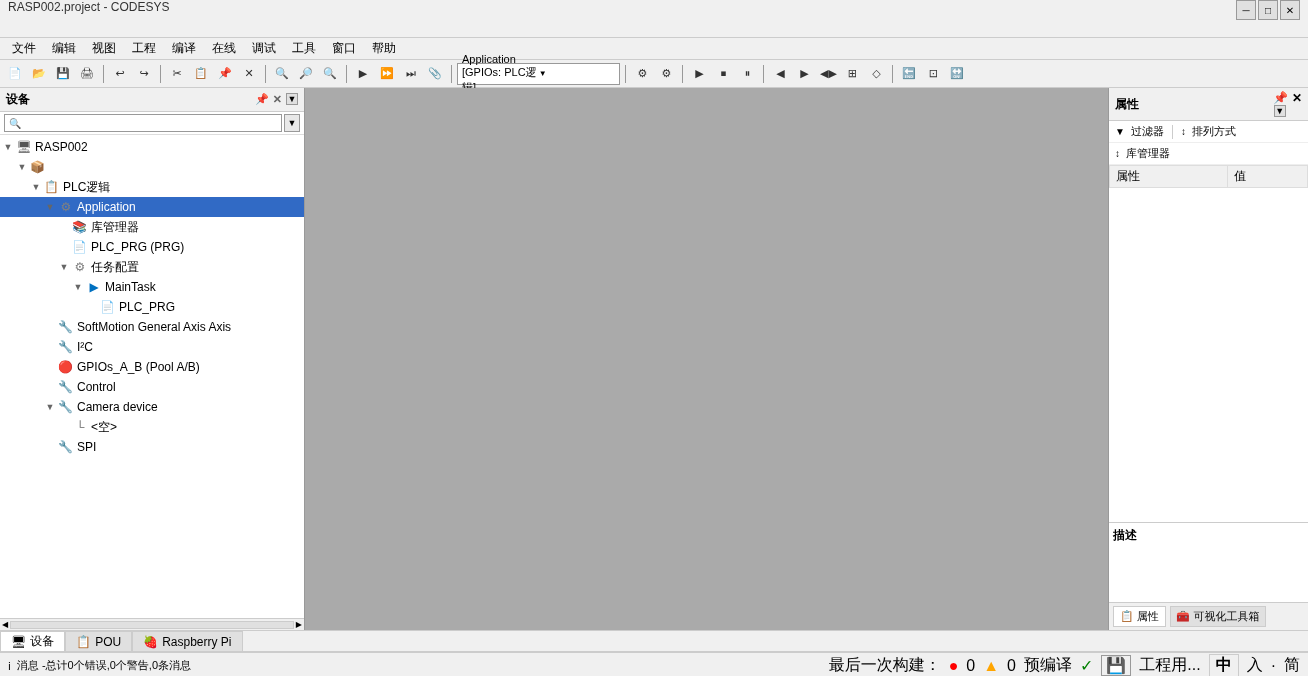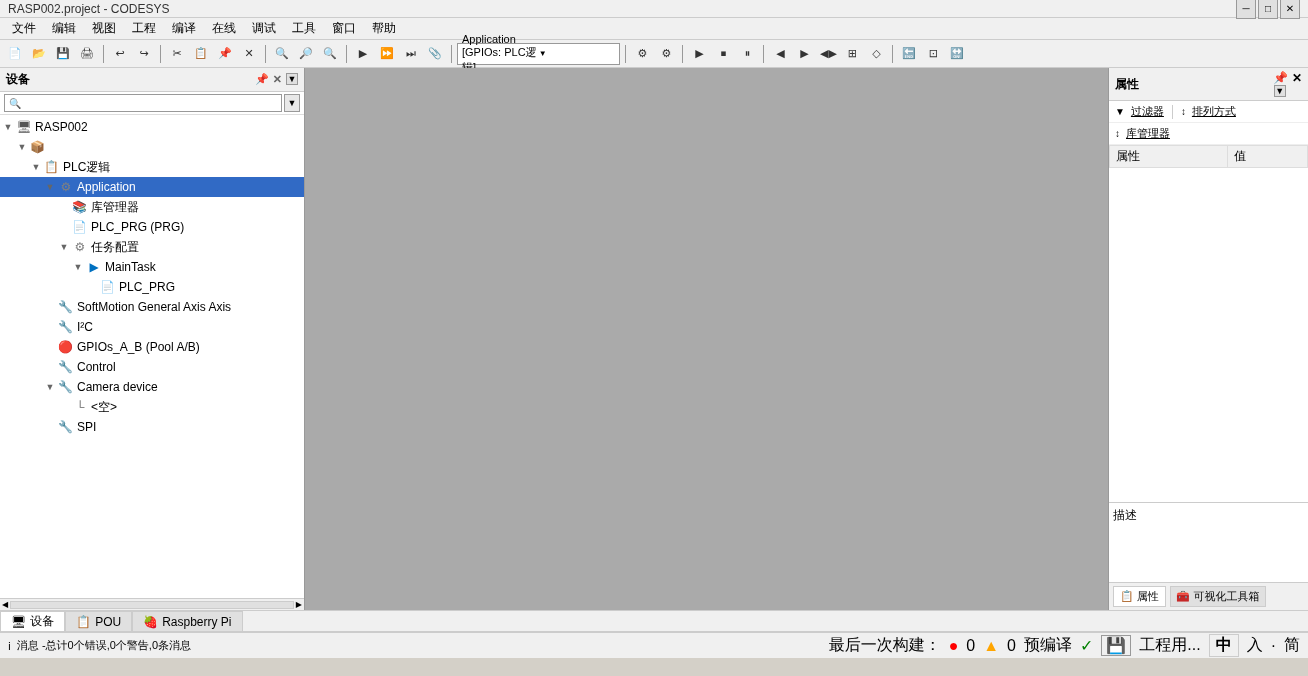--- a/index.html
+++ b/index.html
@@ -1,23 +1,22 @@
 <!DOCTYPE html>
 <html><head>
   <meta charset="utf-8">
   <style>
     * { margin: 0; padding: 0; box-sizing: border-box; }
     body { font-family: 'SimSun', 'Microsoft YaHei', sans-serif; font-size: 12px; background: #d4d0c8; overflow: hidden; width: 1308px; height: 676px; }
     
     
     #titlebar {
       background: #f0f0f0;
-      height: 18px;
-      display: flex;
-      align-items: center;
+      height: 38px;
+      display: flex;
       padding: 0 8px;
       border-bottom: 1px solid #ccc;
       justify-content: space-between;
     }
     #titlebar .title { font-size: 12px; color: #333; }
     #titlebar .win-controls { display: flex; gap: 2px; }
     #titlebar .win-btn {
       width: 20px; height: 20px;
       border: 1px solid #999;
       background: #e0e0e0;
@@ -164,21 +163,21 @@
       text-align: left;
       font-weight: normal;
     }
     #desc-area {
       height: 80px;
       border-top: 1px solid #ccc;
       padding: 4px;
       font-size: 12px;
     }
     #desc-label {
-      font-weight: normal;
+      font-weight: bold;
       margin-bottom: 20px;
     }
 
     
     #bottom-tabs {
       height: 22px;
       background: #f0f0f0;
       border-top: 1px solid #ccc;
       border-bottom: 1px solid #ccc;
       display: flex;
@@ -238,21 +237,20 @@
     .filter-row {
       display: flex; align-items: center; gap: 6px;
       padding: 3px 6px;
       border-bottom: 1px solid #eee;
       font-size: 11px;
     }
     .filter-btn {
       display: flex; align-items: center; gap: 2px;
       cursor: pointer;
       font-size: 11px;
-      text-decoration: underline;
     }
     .filter-sep { width: 1px; height: 14px; background: #ccc; margin: 0 2px; }
   </style>
 </head>
 <body>
 
 <div id="titlebar">
   <span class="title">RASP002.project - CODESYS</span>
   <div class="win-controls">
     <div class="win-btn">─</div>

